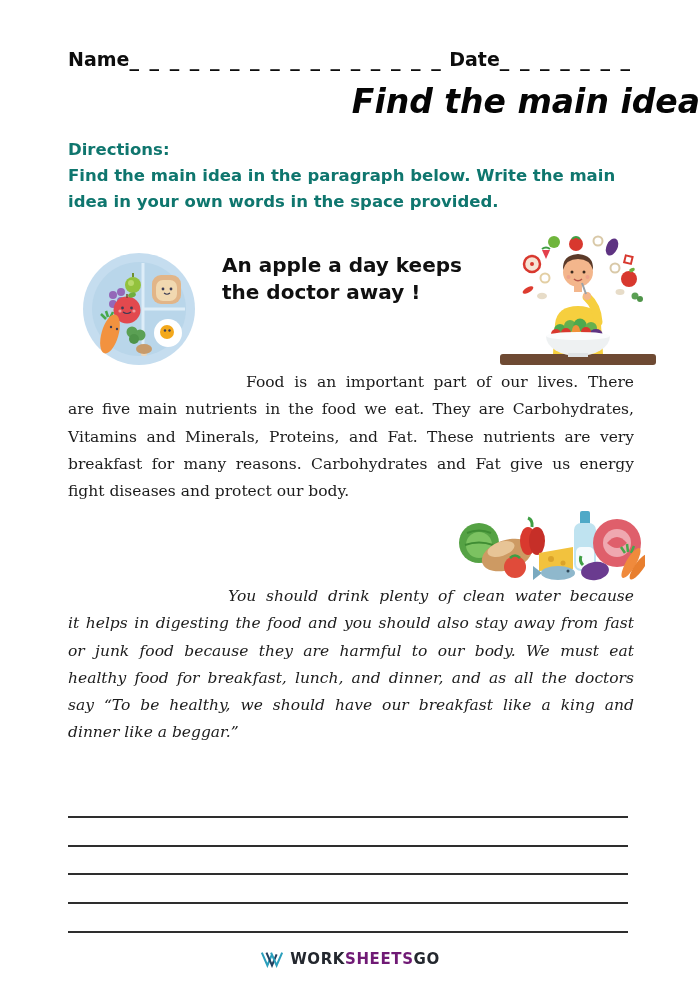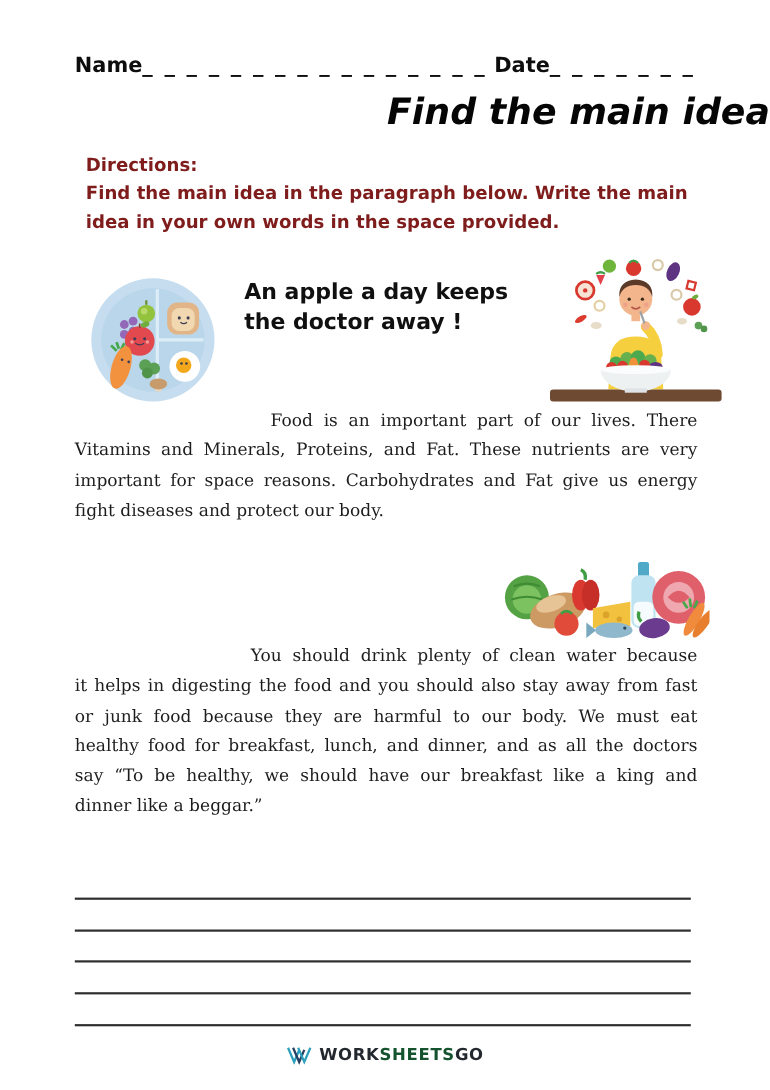--- a/index.html
+++ b/index.html
@@ -18,40 +18,40 @@
   
   .title {
     position:absolute; top:82px; left:0; width:100%; margin:0;
     text-align:right; font-size:33px; font-weight:bold; font-style:italic;
     color:#050505;
   }
 
   
   .directions {
     position:absolute; top:137px; left:68px; width:585px;
-    font-weight:bold; font-size:16.5px; line-height:26px; color:#7f1d1d;margin-left:10px;
+    font-weight:bold; font-size:16.5px; line-height:26px; color:#0f766e;
   }
 
   
   .quote {
     position:absolute; top:252px; left:222px; width:260px;
     text-align:left; font-weight:bold; font-size:20px; line-height:27px; color:#101010;
   }
   .ill { position:absolute; }
   .ill.plate  { left:80px;  top:250px; width:118px; height:118px; }
   .ill.person { left:498px; top:234px; width:160px; height:132px; }
   .ill.foods  { left:455px; top:503px; width:190px; height:80px;  }
 
   
   .para {
     position:absolute; left:68px; width:566px;
     font-family:"DejaVu Serif", serif; font-size:15.5px; line-height:27.3px; color:#1c1c1c;
   }
   .p1 { top:369px; }
-  .p2 { top:583px; }
+  .p2 { top:583px;font-style:italic; }
   .pline { text-align:justify; text-align-last:justify; }
   .pline.last { text-align-last:left; }
 
   
   .main-idea-heading {
     position:absolute; top:761px; left:68px;
     font-size:21px; font-weight:bold; color:#050505;
   }
   .answer-lines { position:absolute; top:789px; left:68px; width:560px; }
   .answer-line { height:26.8px; border-bottom:2px solid #2e2e2e; }
@@ -192,22 +192,23 @@
       <ellipse cx="98" cy="100" rx="6.5" ry="5" fill="#5e3382"></ellipse>
       <circle cx="88" cy="98" r="5" fill="#d8382e"></circle>
       <path d="M48 102 A32 20 0 0 0 112 102 Z" fill="#eef1f2"></path>
       <ellipse cx="80" cy="102" rx="32" ry="4" fill="#fbfcfd"></ellipse>
       <rect x="70" y="119" width="20" height="4" fill="#dfe3e5"></rect>
     </g>
   </svg>
 
   <div class="para p1">
       <div class="pline" style="padding-left: 178px;">Food is an important part of our lives. There</div>
+      <div class="pline">are five main nutrients in the food we eat. They are Carbohydrates,</div>
       <div class="pline">Vitamins and Minerals, Proteins, and Fat. These nutrients are very</div>
-      <div class="pline">important for space reasons. Carbohydrates and Fat give us energy</div>
+      <div class="pline">breakfast for many reasons. Carbohydrates and Fat give us energy</div>
       <div class="pline last">fight diseases and protect our body.</div>
     </div>
 
   <svg class="ill foods" viewBox="0 0 190 80" aria-hidden="true">
     <g>
       <circle cx="24" cy="40" r="20" fill="#55a244"></circle>
       <circle cx="24" cy="42" r="13" fill="#7cc261"></circle>
       <path d="M12 30 Q24 25 36 30 M10 42 Q24 37 38 42" stroke="#3f8c33" stroke-width="2" fill="none"></path>
     </g>
     <g>
@@ -270,16 +271,16 @@
       <div class="answer-line"></div>
       <div class="answer-line"></div>
     </div>
 
   <div class="footer">
     <svg width="24" height="18" viewBox="0 0 26 18" aria-hidden="true">
       <path d="M2 2 L8 16 L13 4" stroke="#2b9fbc" stroke-width="2.2" fill="none"></path>
       <path d="M7 2 L13 16 L18 4" stroke="#23405e" stroke-width="2.2" fill="none"></path>
       <path d="M12 2 L18 16 L24 2" stroke="#2b9fbc" stroke-width="2.2" fill="none"></path>
     </svg>
-    <span class="logo-text"><span class="lw" style="color: rgb(35, 39, 46);">WORK</span><span class="ls" style="color: #14532d;">SHEETS</span><span class="lw" style="color: rgb(35, 39, 46);">GO</span></span>
+    <span class="logo-text"><span class="lw" style="color: rgb(35, 39, 46);">WORK</span><span class="ls" style="color: #701a75;">SHEETS</span><span class="lw" style="color: rgb(35, 39, 46);">GO</span></span>
   </div>
 
 </div>
 
 </body></html>

